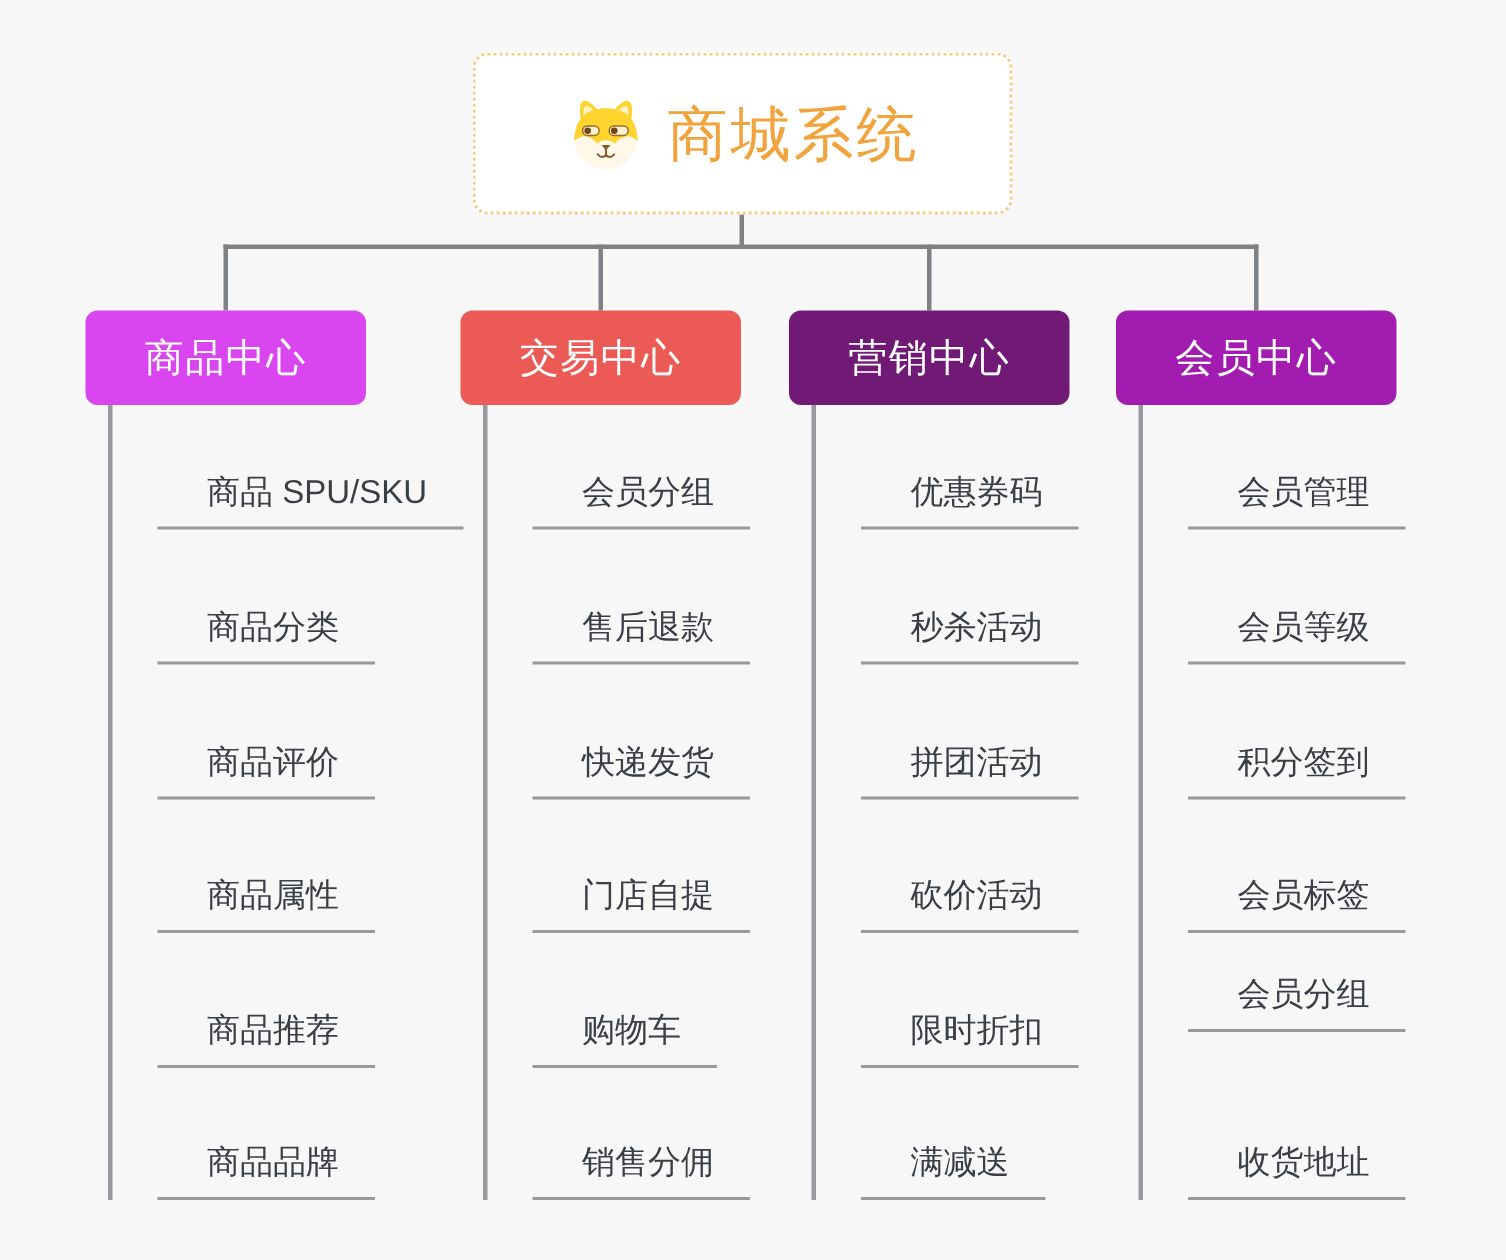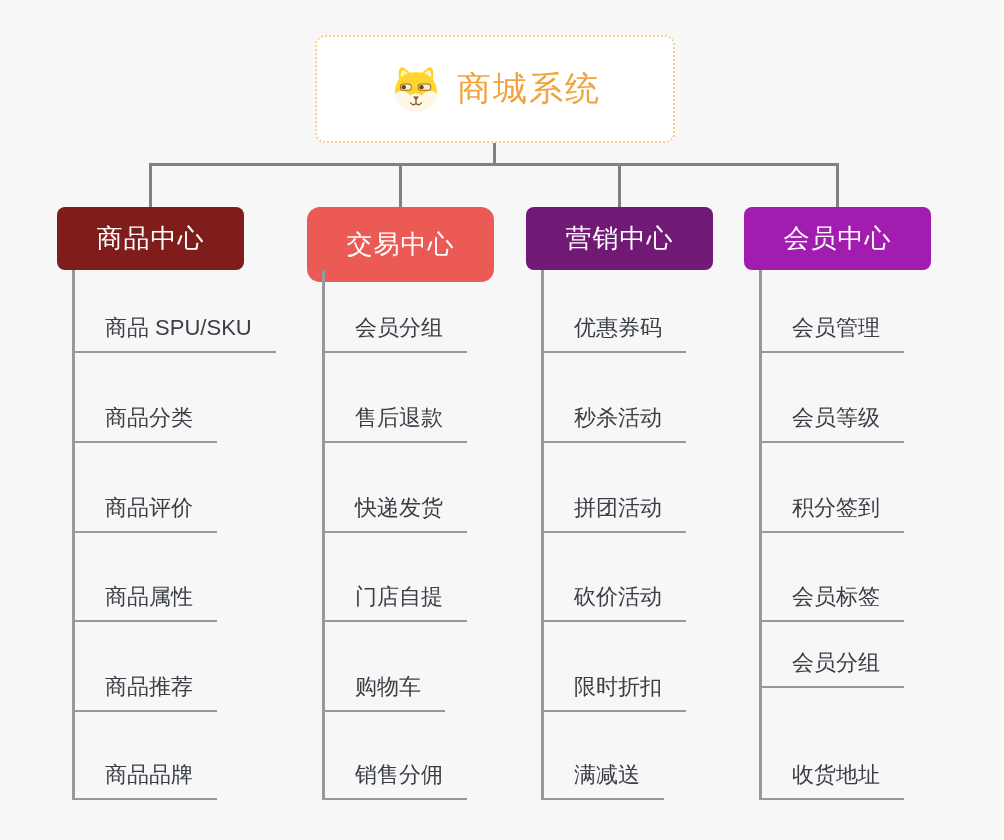--- a/index.html
+++ b/index.html
@@ -25,21 +25,21 @@
     box-sizing: border-box;
     background: #ffffff;
     border: 2px dotted #f6cd86;
     border-radius: 10px;
     display: flex;
     align-items: center;
     justify-content: center;
     gap: 14px;
   }
   .root-title {
-    font-size: 34px;
+    font-size: 40px;
     color: #f1a43e;
     letter-spacing: 2px;
     white-space: nowrap;
   }
   .branch-box {
     position: absolute;
     width: 187px; height: 63px;
     border-radius: 8px;
     color: #ffffff;
     font-size: 26px;
@@ -57,20 +57,21 @@
   }
   .leaf {
     position: absolute;
     font-size: 22px;
     line-height: 30px;
     color: #3a3e45;
     padding: 0 24px 8px 33px;
     border-bottom: 2px solid #14b8a6;
     white-space: nowrap;
     cursor: default;
+    margin-left: 33px;
   }
 </style>
 </head>
 <body>
 
 <div id="canvas">
 
   <div class="conn" style="left:493px; top:143px; width:3px; height:21px;"></div>
   <div class="conn" id="hbar" style="top: 163px; height: 3px; left: 149px; width: 690px; background: rgb(127, 130, 133);"></div>
 
@@ -97,30 +98,30 @@
 
         <path d="M28.5 41 L35.5 41 L32 45.5 Z" fill="#8a5a28"></path>
         <path d="M32 45 L32 49 M25.5 48.5 Q29 52.5 32 49 Q35 52.5 38.5 48.5" fill="none" stroke="#8a5a28" stroke-width="1.6" stroke-linecap="round"></path>
       </svg>
     </span>
     <span class="root-title">商城系统</span>
   </div>
 
   <div id="branches">
       <div class="conn" style="left: 149px; top: 163px; width: 3px; height: 44px; background: rgb(127, 130, 133);"></div>
-      <div class="branch-box" style="left: 57px; top: 207px; width: 187px; height: 63px; background: #7f1d1d;">商品中心</div>
+      <div class="branch-box" style="left: 57px; top: 207px; width: 187px; height: 63px; background: #d946ef;">商品中心</div>
       <div class="rail" style="left: 72px; top: 270px; height: 530px; background: rgb(151, 153, 156);"></div>
       <div class="leaf" style="left: 72px; top: 313px; border-bottom-color: rgb(151, 153, 156);">商品 SPU/SKU</div>
       <div class="leaf" style="left: 72px; top: 403px; border-bottom-color: rgb(151, 153, 156);">商品分类</div>
       <div class="leaf" style="left: 72px; top: 493px; border-bottom-color: rgb(151, 153, 156);">商品评价</div>
       <div class="leaf" style="left: 72px; top: 582px; border-bottom-color: rgb(151, 153, 156);">商品属性</div>
       <div class="leaf" style="left: 72px; top: 672px; border-bottom-color: rgb(151, 153, 156);">商品推荐</div>
       <div class="leaf" style="left: 72px; top: 760px; border-bottom-color: rgb(151, 153, 156);">商品品牌</div>
       <div class="conn" style="left: 399px; top: 163px; width: 3px; height: 44px; background: rgb(127, 130, 133);"></div>
-      <div class="branch-box" style="left: 307px; top: 207px; width: 187px; height: 75px; background: rgb(236, 90, 85); border-radius: 13px;">交易中心</div>
+      <div class="branch-box" style="left: 307px; top: 207px; width: 187px; height: 63px; background: rgb(236, 90, 85);">交易中心</div>
       <div class="rail" style="left: 322px; top: 270px; height: 530px; background: rgb(151, 153, 156);"></div>
       <div class="leaf" style="left: 322px; top: 313px; border-bottom-color: rgb(151, 153, 156);">会员分组</div>
       <div class="leaf" style="left: 322px; top: 403px; border-bottom-color: rgb(151, 153, 156); text-align: center;">售后退款</div>
       <div class="leaf" style="left: 322px; top: 493px; border-bottom-color: rgb(151, 153, 156);">快递发货</div>
       <div class="leaf" style="left: 322px; top: 582px; border-bottom-color: rgb(151, 153, 156);">门店自提</div>
       <div class="leaf" style="left: 322px; top: 672px; border-bottom-color: rgb(151, 153, 156);">购物车</div>
       <div class="leaf" style="left: 322px; top: 760px; border-bottom-color: rgb(151, 153, 156);">销售分佣</div>
       <div class="conn" style="left: 618px; top: 163px; width: 3px; height: 44px; background: rgb(127, 130, 133);"></div>
       <div class="branch-box" style="left: 526px; top: 207px; width: 187px; height: 63px; background: #701a75;">营销中心</div>
       <div class="rail" style="left: 541px; top: 270px; height: 530px; background: rgb(151, 153, 156);"></div>

